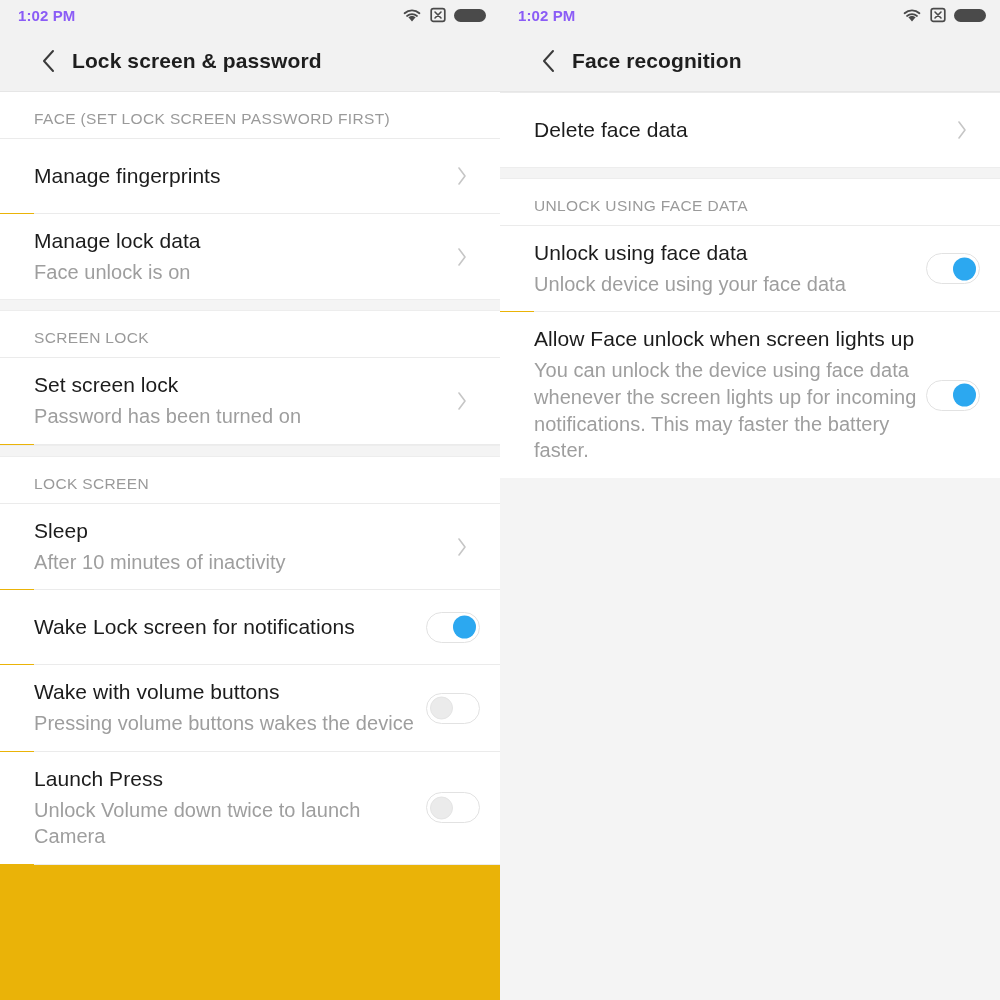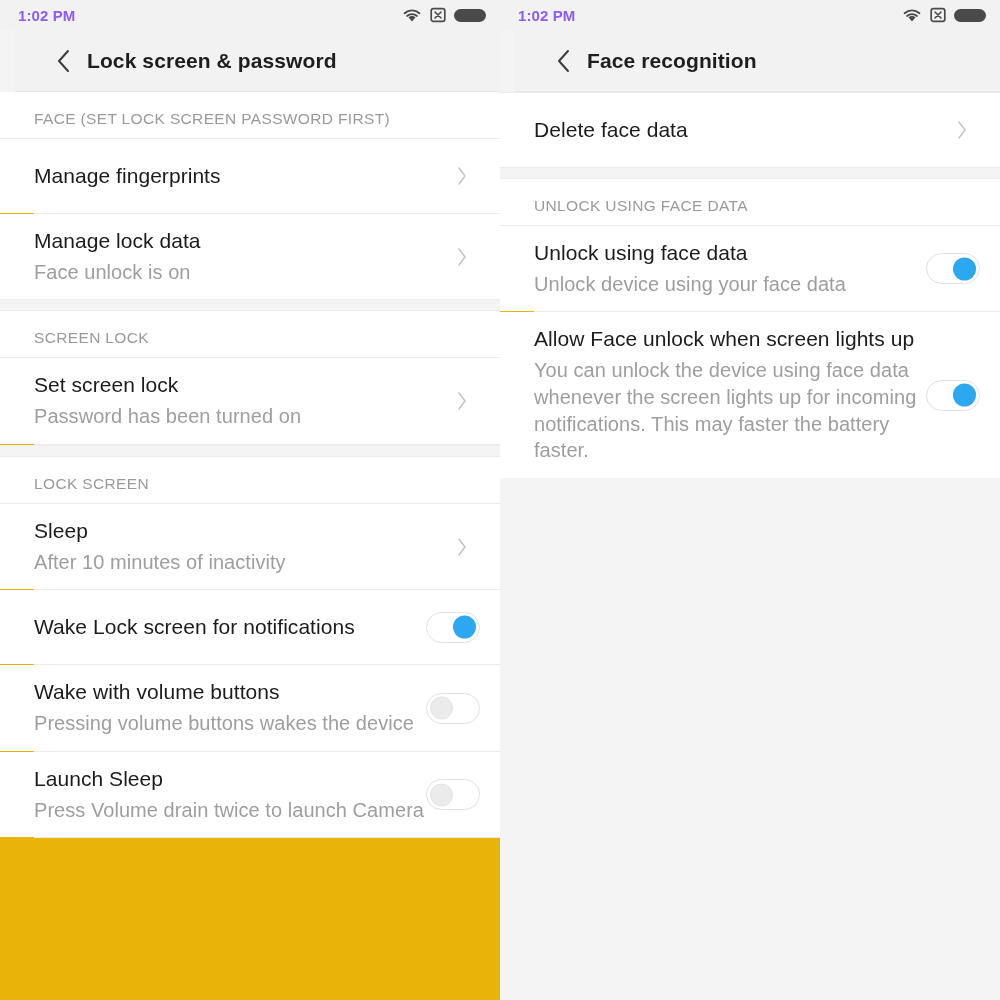--- a/index.html
+++ b/index.html
@@ -61,21 +61,20 @@
 
   
   .titlebar {
     height: 62px;
     background: #f2f2f2;
     display: flex;
     align-items: center;
     padding-left: 32px;
     box-sizing: border-box;
     border-bottom: 1px solid #e6e6e6;
-    margin-left: 15px;
   }
   .back-btn {
     width: 34px;
     height: 40px;
     display: flex;
     align-items: center;
     justify-content: center;
     flex: none;
   }
   .title {
@@ -297,22 +296,22 @@
         <div class="row-acc toggle-cell">
           <div class="toggle off">
             <div class="knob"></div>
           </div>
         </div>
       </div>
       <div class="divider"></div>
 
       <div class="row">
         <div class="row-text">
-          <div class="row-title">Launch Sleep</div>
-          <div class="row-sub">Press Volume drain twice to launch Camera</div>
+          <div class="row-title">Launch Press</div>
+          <div class="row-sub">Unlock Volume down twice to launch Camera</div>
         </div>
         <div class="row-acc toggle-cell">
           <div class="toggle off">
             <div class="knob"></div>
           </div>
         </div>
       </div>
       <div class="divider"></div>
 
     </div>

